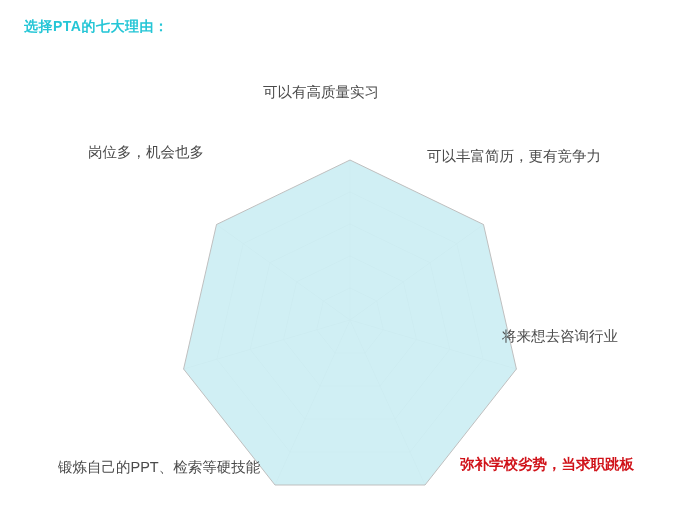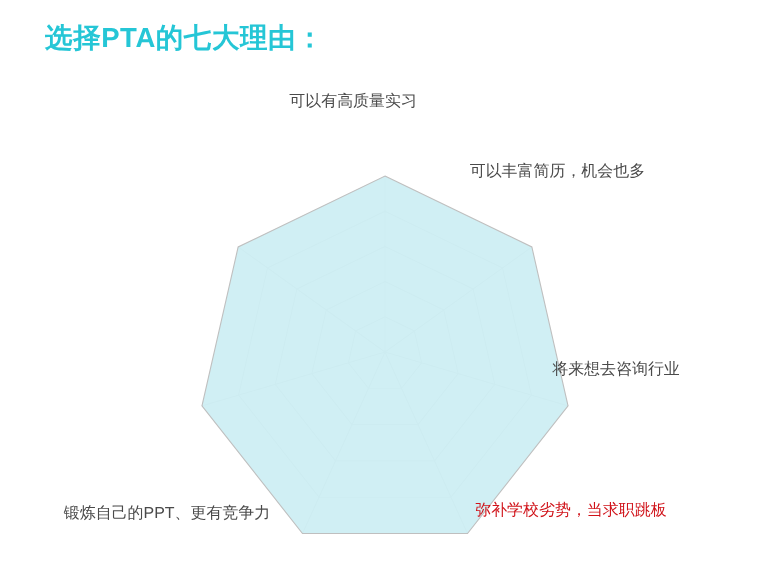--- a/index.html
+++ b/index.html
@@ -9,23 +9,23 @@
   body {
     width: 700px;
     height: 524px;
     background: #ffffff;
     font-family: "Liberation Sans", "DejaVu Sans", sans-serif;
     overflow: hidden;
     position: relative;
   }
   #title {
     position: absolute;
-    left: 41px;
+    left: 24px;
     top: 18px;
-    font-size: 25px;
+    font-size: 14px;
     font-weight: bold;
     color: #25c6d6;
     letter-spacing: 0.5px;
     white-space: nowrap;
   }
   #chart-area {
     position: absolute;
     left: 0;
     top: 0;
     width: 680px;
@@ -33,21 +33,22 @@
   }
   .axis-label {
     position: absolute;
     font-size: 14.5px;
     color: #4a4a4a;
     white-space: nowrap;
     line-height: 1.2;
   }
   .axis-label.highlight {
     color: #d01219;
-    font-weight: normal;
+    font-weight: bold;
+    margin-left: 28px;
   }
 </style>
 </head>
 <body>
 
 <div id="title">选择PTA的七大理由：</div>
 
 <div id="chart-area">
   <svg width="700" height="524" viewBox="0 0 700 524">
     <g>
@@ -66,17 +67,18 @@
       <line x1="350" y1="320" x2="516.4" y2="369.0" stroke="#bfbfbf" stroke-width="1"></line>
       <line x1="350" y1="320" x2="425.0" y2="485.0" stroke="#bfbfbf" stroke-width="1"></line>
       <line x1="350" y1="320" x2="275.0" y2="485.0" stroke="#bfbfbf" stroke-width="1"></line>
       <line x1="350" y1="320" x2="183.6" y2="369.0" stroke="#bfbfbf" stroke-width="1"></line>
       <line x1="350" y1="320" x2="216.5" y2="224.5" stroke="#bfbfbf" stroke-width="1"></line>
     </g>
     <polygon points="350,160 483.5,224.5 516.4,369.0 425.0,485.0 275.0,485.0 183.6,369.0 216.5,224.5" fill="#cdeef3" fill-opacity="0.95" stroke="#bfbfbf" stroke-width="1"></polygon>
   </svg>
 
   <div class="axis-label" style="left:263px; top:84px;">可以有高质量实习</div>
-  <div class="axis-label" style="left:427px; top:148px;">可以丰富简历，机会也多</div>
+  <div class="axis-label" style="left:427px; top:148px;">可以丰富简历，更有竞争力</div>
   <div class="axis-label" style="left:502px; top:328px;">将来想去咨询行业</div>
   <div class="axis-label highlight" style="left:432px; top:456px;">弥补学校劣势，当求职跳板</div>
-  <div class="axis-label" style="left:58px; top:459px;">锻炼自己的PPT、更有竞争力</div>
+  <div class="axis-label" style="left:58px; top:459px;">锻炼自己的PPT、检索等硬技能</div>
+  <div class="axis-label" style="left:88px; top:144px;">岗位多，机会也多</div>
 </div>
 
 </body></html>

